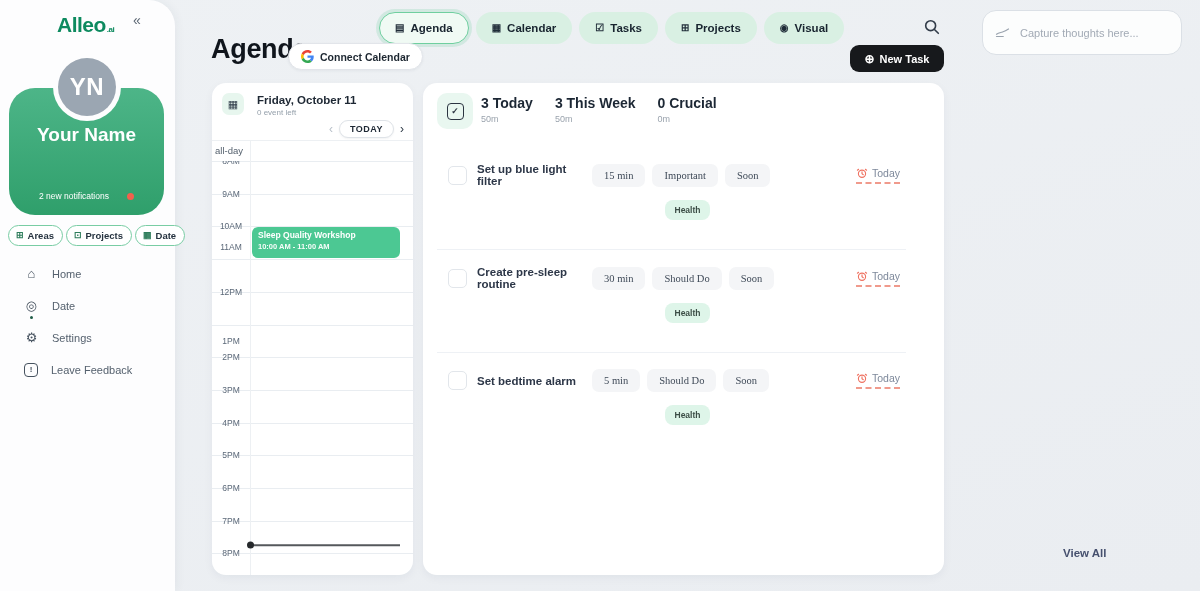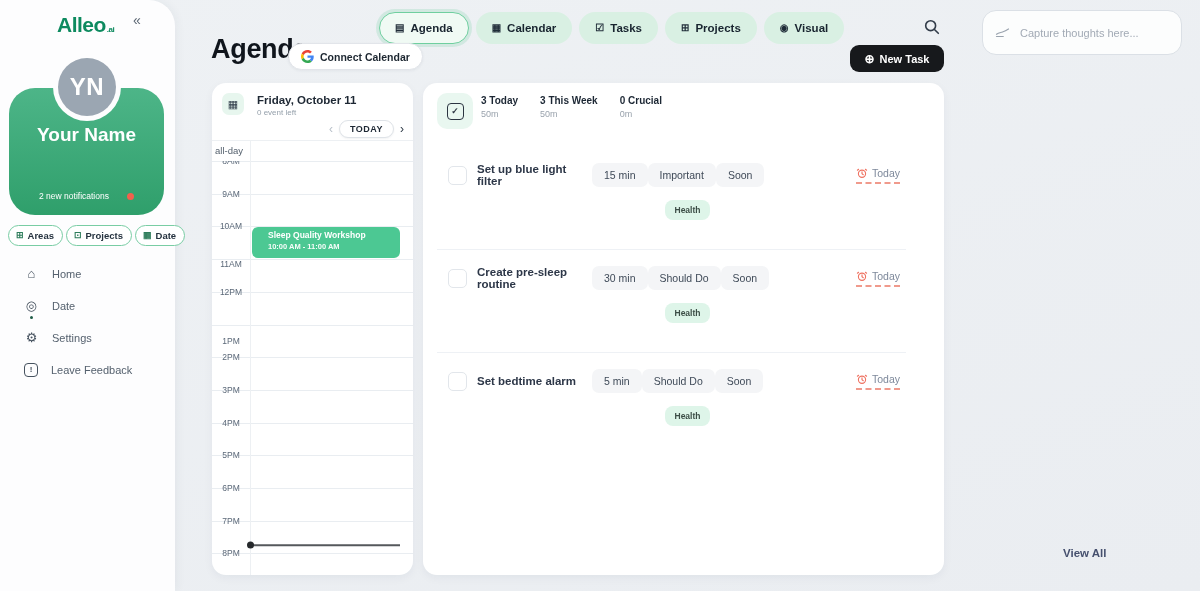--- a/index.html
+++ b/index.html
@@ -69,43 +69,43 @@
   .chev.next{color:#2e3a46;}
   .today-pill{border:1px solid #dfe3e8;border-radius:11px;background:#fff;padding:3px 10px;font-size:9px;font-weight:700;
               color:#1d2733;letter-spacing:.5px;box-shadow:0 1px 2px rgba(30,50,70,.06);cursor:pointer;}
   .allday{position:absolute;left:0;right:0;top:57px;height:20px;border-top:1px solid #edf0f3;border-bottom:1px solid #15803d;}
   .allday .lbl{position:absolute;left:3px;top:4px;font-size:9.5px;color:#55616e;}
   .allday::after{content:"";position:absolute;left:38px;top:0;bottom:0;width:1px;background:#edf0f3;}
   .cal-grid{position:absolute;left:0;right:0;top:78px;bottom:0;overflow:hidden;border-bottom-left-radius:14px;border-bottom-right-radius:14px;}
   .hline{position:absolute;left:0;right:0;height:1px;background:#e9edf1;}
   .hlabel{position:absolute;left:0;width:38px;text-align:center;font-size:8.5px;color:#5b6878;transform:translateY(-50%);}
   .vline{position:absolute;left:38px;top:0;bottom:0;width:1px;background:#edf0f3;}
-  .cal-event{position:absolute;left:40px;right:13px;background:#4cc893;border-radius:6px;padding:3px 16px;box-sizing:border-box;
+  .cal-event{position:absolute;left:40px;right:13px;background:#4cc893;border-radius:6px;padding:3px 6px;box-sizing:border-box;
              color:#fff;overflow:hidden;cursor:pointer;}
   .cal-event .t{font-size:8.5px;font-weight:700;white-space:nowrap;}
   .cal-event .tm{font-size:7.5px;font-weight:700;margin-top:2px;opacity:.95;white-space:nowrap;}
   .now-dot{position:absolute;left:35px;width:7px;height:7px;border-radius:50%;background:#26292c;transform:translateY(-50%);z-index:2;}
   .now-line{position:absolute;left:38px;right:13px;height:1.5px;background:#55585c;transform:translateY(-50%);}
 
   
   .tasks-panel{left:423px;top:83px;width:521px;height:492px;}
   .tp-icon{position:absolute;left:14px;top:10px;width:36px;height:36px;border-radius:10px;background:#e9f7f0;
            display:flex;align-items:center;justify-content:center;}
   .tp-icon .chk{width:15px;height:15px;border:1.6px solid #2b3441;border-radius:4px;display:flex;align-items:center;
                 justify-content:center;font-size:9px;font-weight:700;color:#2b3441;}
   .tp-stats{position:absolute;left:58px;top:12px;display:flex;gap:22px;}
-  .stat .v{font-size:10px;font-weight:700;color:#1c2734;white-space:nowrap;}
+  .stat .v{font-size:14px;font-weight:700;color:#1c2734;white-space:nowrap;}
   .stat .s{font-size:9px;color:#9aa3ad;margin-top:3px;}
   .task-list{position:absolute;left:0;right:0;top:64px;}
   .task-item{position:relative;height:103px;box-sizing:border-box;padding:16px 44px 16px 25px;}
   .task-item:not(:last-child)::after{content:"";position:absolute;left:14px;right:38px;bottom:0;height:1px;background:#eef1f5;}
   .task-main{display:flex;align-items:center;}
   .tchk{width:17px;height:17px;border:1.5px solid #e2e6eb;border-radius:5px;background:#fff;flex:none;cursor:pointer;}
   .ttitle{margin-left:10px;width:115px;flex:none;font-size:11.5px;font-weight:700;color:#2d3748;}
-  .tpills{display:flex;}
+  .tpills{display:flex;gap:7px;font-family:Liberation Serif, serif;}
   .tpill{background:#f4f5f7;border-radius:7px;padding:6px 12px;font-size:10.5px;color:#3f4a58;white-space:nowrap;cursor:pointer;}
   .tdue{margin-left:auto;display:flex;align-items:center;gap:4px;border-bottom:2px dashed #f09a8c;padding-bottom:3px;cursor:pointer;}
   .tdue .txt{font-size:10.5px;color:#7e899b;}
   .task-tags{margin:13px 0 0 27px;display:flex;justify-content:center;}
   .tag{background:#def5e9;border-radius:8px;padding:5px 10px;font-size:8.5px;font-weight:700;color:#3c4d46;cursor:pointer;}
   .view-all{position:absolute;left:1063px;top:547px;font-size:11.5px;font-weight:700;color:#46506e;cursor:pointer;}
 </style>
 </head>
 <body>
 
@@ -227,21 +227,21 @@
     <span class="lbl">all-day</span>
   </div>
   <div class="cal-grid">
       <div class="hline" style="top: 0px;"></div>
       <div class="hlabel" style="top: 0px;">8AM</div>
       <div class="hline" style="top: 32.7px;"></div>
       <div class="hlabel" style="top: 32.7px;">9AM</div>
       <div class="hline" style="top: 65.4px;"></div>
       <div class="hlabel" style="top: 65.4px;">10AM</div>
       <div class="hline" style="top: 98.1px;"></div>
-      <div class="hlabel" style="top: 103px;">11AM</div>
+      <div class="hlabel" style="top: 86px;">11AM</div>
       <div class="hline" style="top: 130.8px;"></div>
       <div class="hlabel" style="top: 130.8px;">12PM</div>
       <div class="hline" style="top: 163.5px;"></div>
       <div class="hlabel" style="top: 180px;">1PM</div>
       <div class="hline" style="top: 196.2px;"></div>
       <div class="hlabel" style="top: 196.2px;">2PM</div>
       <div class="hline" style="top: 228.9px;"></div>
       <div class="hlabel" style="top: 228.9px;">3PM</div>
       <div class="hline" style="top: 261.6px;"></div>
       <div class="hlabel" style="top: 261.6px;">4PM</div>

